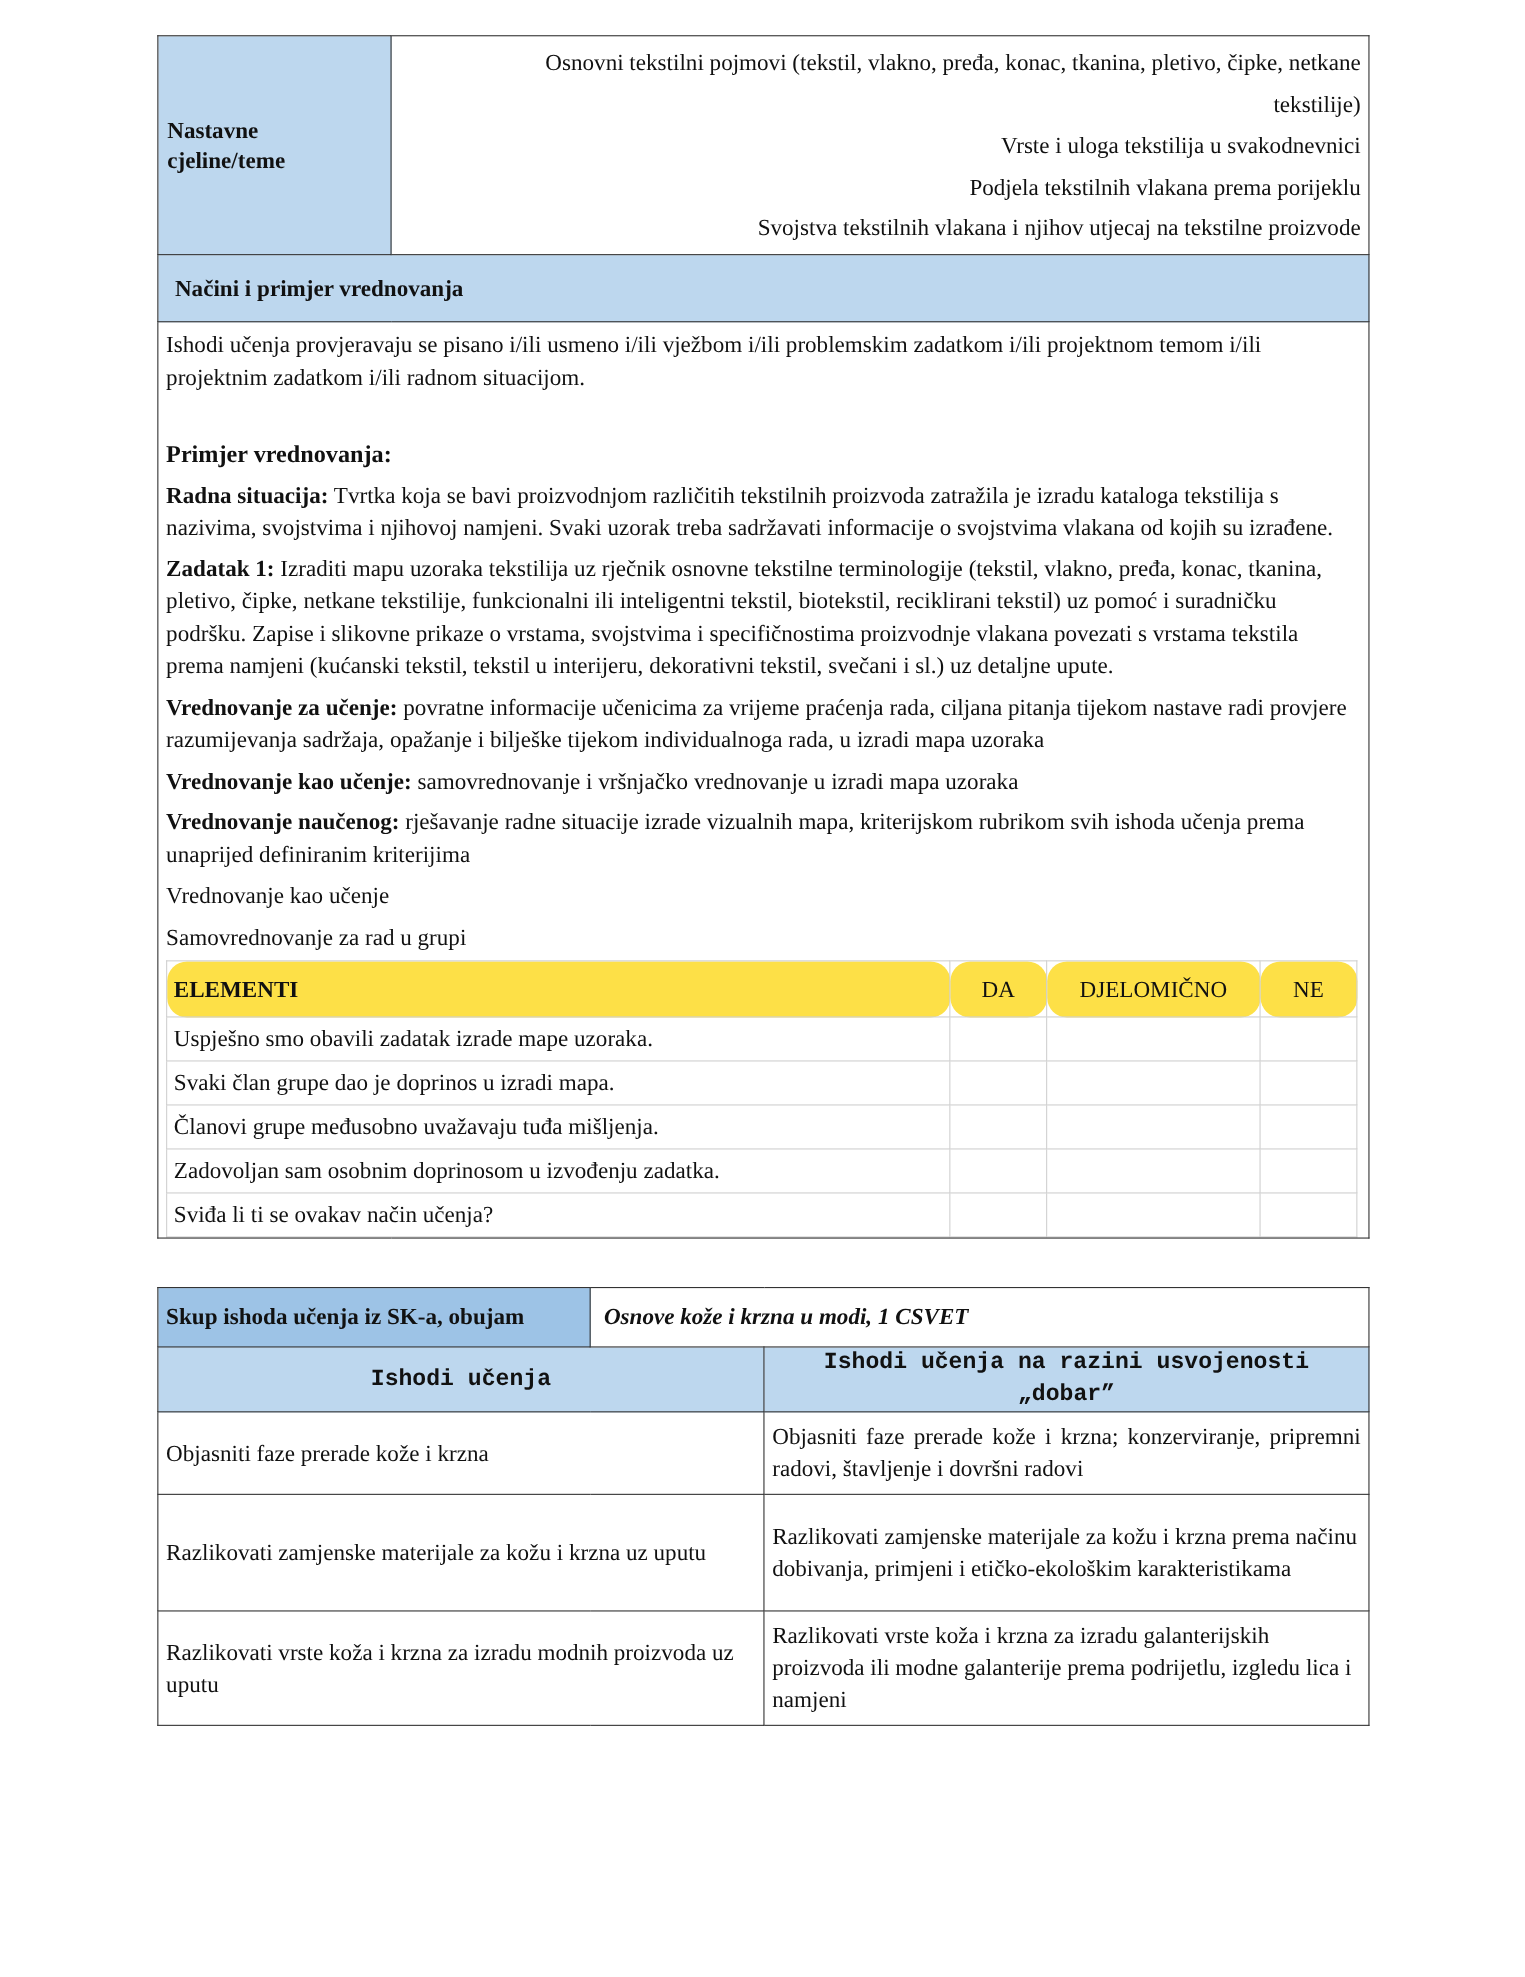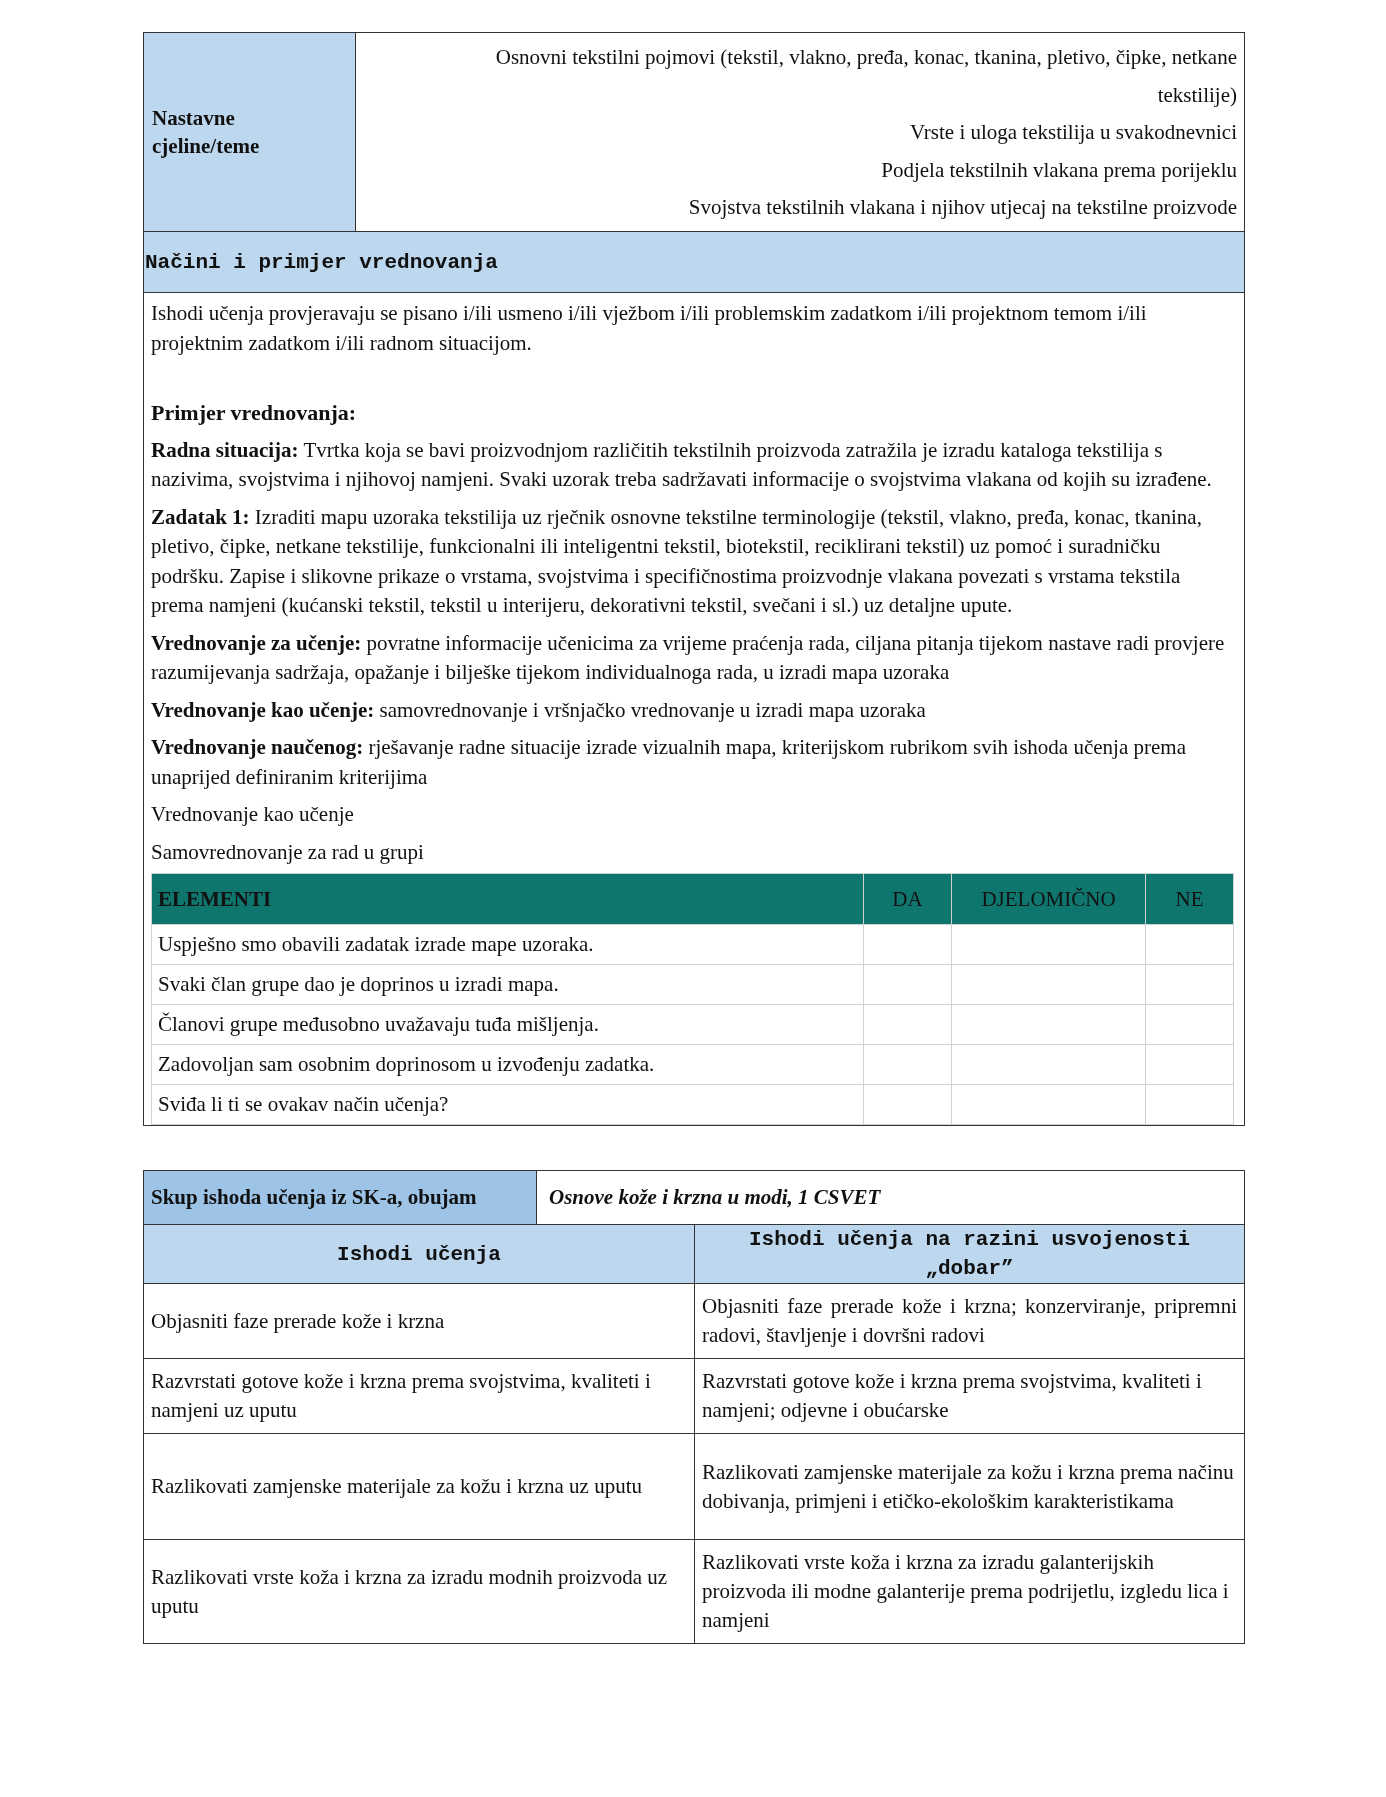--- a/index.html
+++ b/index.html
@@ -13,28 +13,28 @@
   table { border-collapse: collapse; width: 100%; table-layout: fixed; }
   td, th { vertical-align: middle; }
   .t1 { border: 1.5px solid #333; }
   .t1 > tbody > tr > td { border: 1.5px solid #333; }
   .blue { background: #bdd7ee; }
   .blue2 { background: #9dc3e6; }
   .bold { font-weight: bold; margin-top: 37px; }
   .label-cell { padding: 4px 8px; font-weight: bold; font-size: 21px; line-height: 28px; }
   .topics { padding: 6px 7px 4px 7px; text-align: right; }
   .topics div { line-height: 37.5px; font-size: 21px; }
-  .section-head { height: 60px; padding: 0 1px; font-weight: bold; font-family: Liberation Mono, monospace; }
+  .section-head { height: 60px; padding: 0 15px; font-weight: bold; }
   .content { padding: 6px 7px 0 7px; border-top: 1.5px solid #333; }
   .content p { margin: 0; line-height: 29.5px; }
   .gap { height: 40px; }
   .para { margin-bottom: 8px !important; }
   .inner { width: 1083px; margin: 6px 0 0 0; border-collapse: collapse; }
   .inner td { border: 1.5px solid #d0d0d0; height: 39px; padding: 0 6px; font-size: 21px; }
-  .inner .hdr td { height: 50px; background: #0f766e; }
+  .inner .hdr td { height: 50px; background: #fde047; border-radius: 18px; }
   .inner .c { text-align: center; }
   .t2 { margin-top: 44px; border: 1.5px solid #333; }
   .t2 td { border: 1.5px solid #333; padding: 0 7px; line-height: 29px; }
   .t2 .r-top td { height: 53px; }
   .t2 .r-head td { height: 46px; text-align: center; font-weight: bold; font-family: Liberation Mono, monospace; }
   .just { text-align: justify; text-align-last: left; }
 </style>
 </head>
 <body>
 
@@ -137,24 +137,20 @@
         <td colspan="2" class="bold" style="padding-left:12px;font-style:italic;">Osnove kože i krzna u modi, 1 CSVET</td>
       </tr>
       <tr class="r-head">
         <td colspan="2" class="blue" style="width:auto;">Ishodi učenja</td>
         <td class="blue">Ishodi učenja na razini usvojenosti „dobar”</td>
       </tr>
       <tr style="height:75px">
         <td colspan="2">Objasniti faze prerade kože i krzna</td>
         <td class="just">Objasniti faze prerade kože i krzna; konzerviranje, pripremni radovi, štavljenje i dovršni radovi</td>
       </tr>
-      <tr style="height:75px">
-        <td colspan="2">Razvrstati gotove kože i krzna prema svojstvima, kvaliteti i namjeni uz uputu</td>
-        <td>Razvrstati gotove kože i krzna prema svojstvima, kvaliteti i namjeni; odjevne i obućarske</td>
-      </tr>
       <tr style="height:106px">
         <td colspan="2">Razlikovati zamjenske materijale za kožu i krzna uz uputu</td>
         <td>Razlikovati zamjenske materijale za kožu i krzna prema načinu dobivanja, primjeni i etičko-ekološkim karakteristikama</td>
       </tr>
       <tr style="height:104px">
         <td colspan="2">Razlikovati vrste koža i krzna za izradu modnih proizvoda uz uputu</td>
         <td>Razlikovati vrste koža i krzna za izradu galanterijskih proizvoda ili modne galanterije prema podrijetlu, izgledu lica i namjeni</td>
       </tr>
     </tbody>
   </table>

